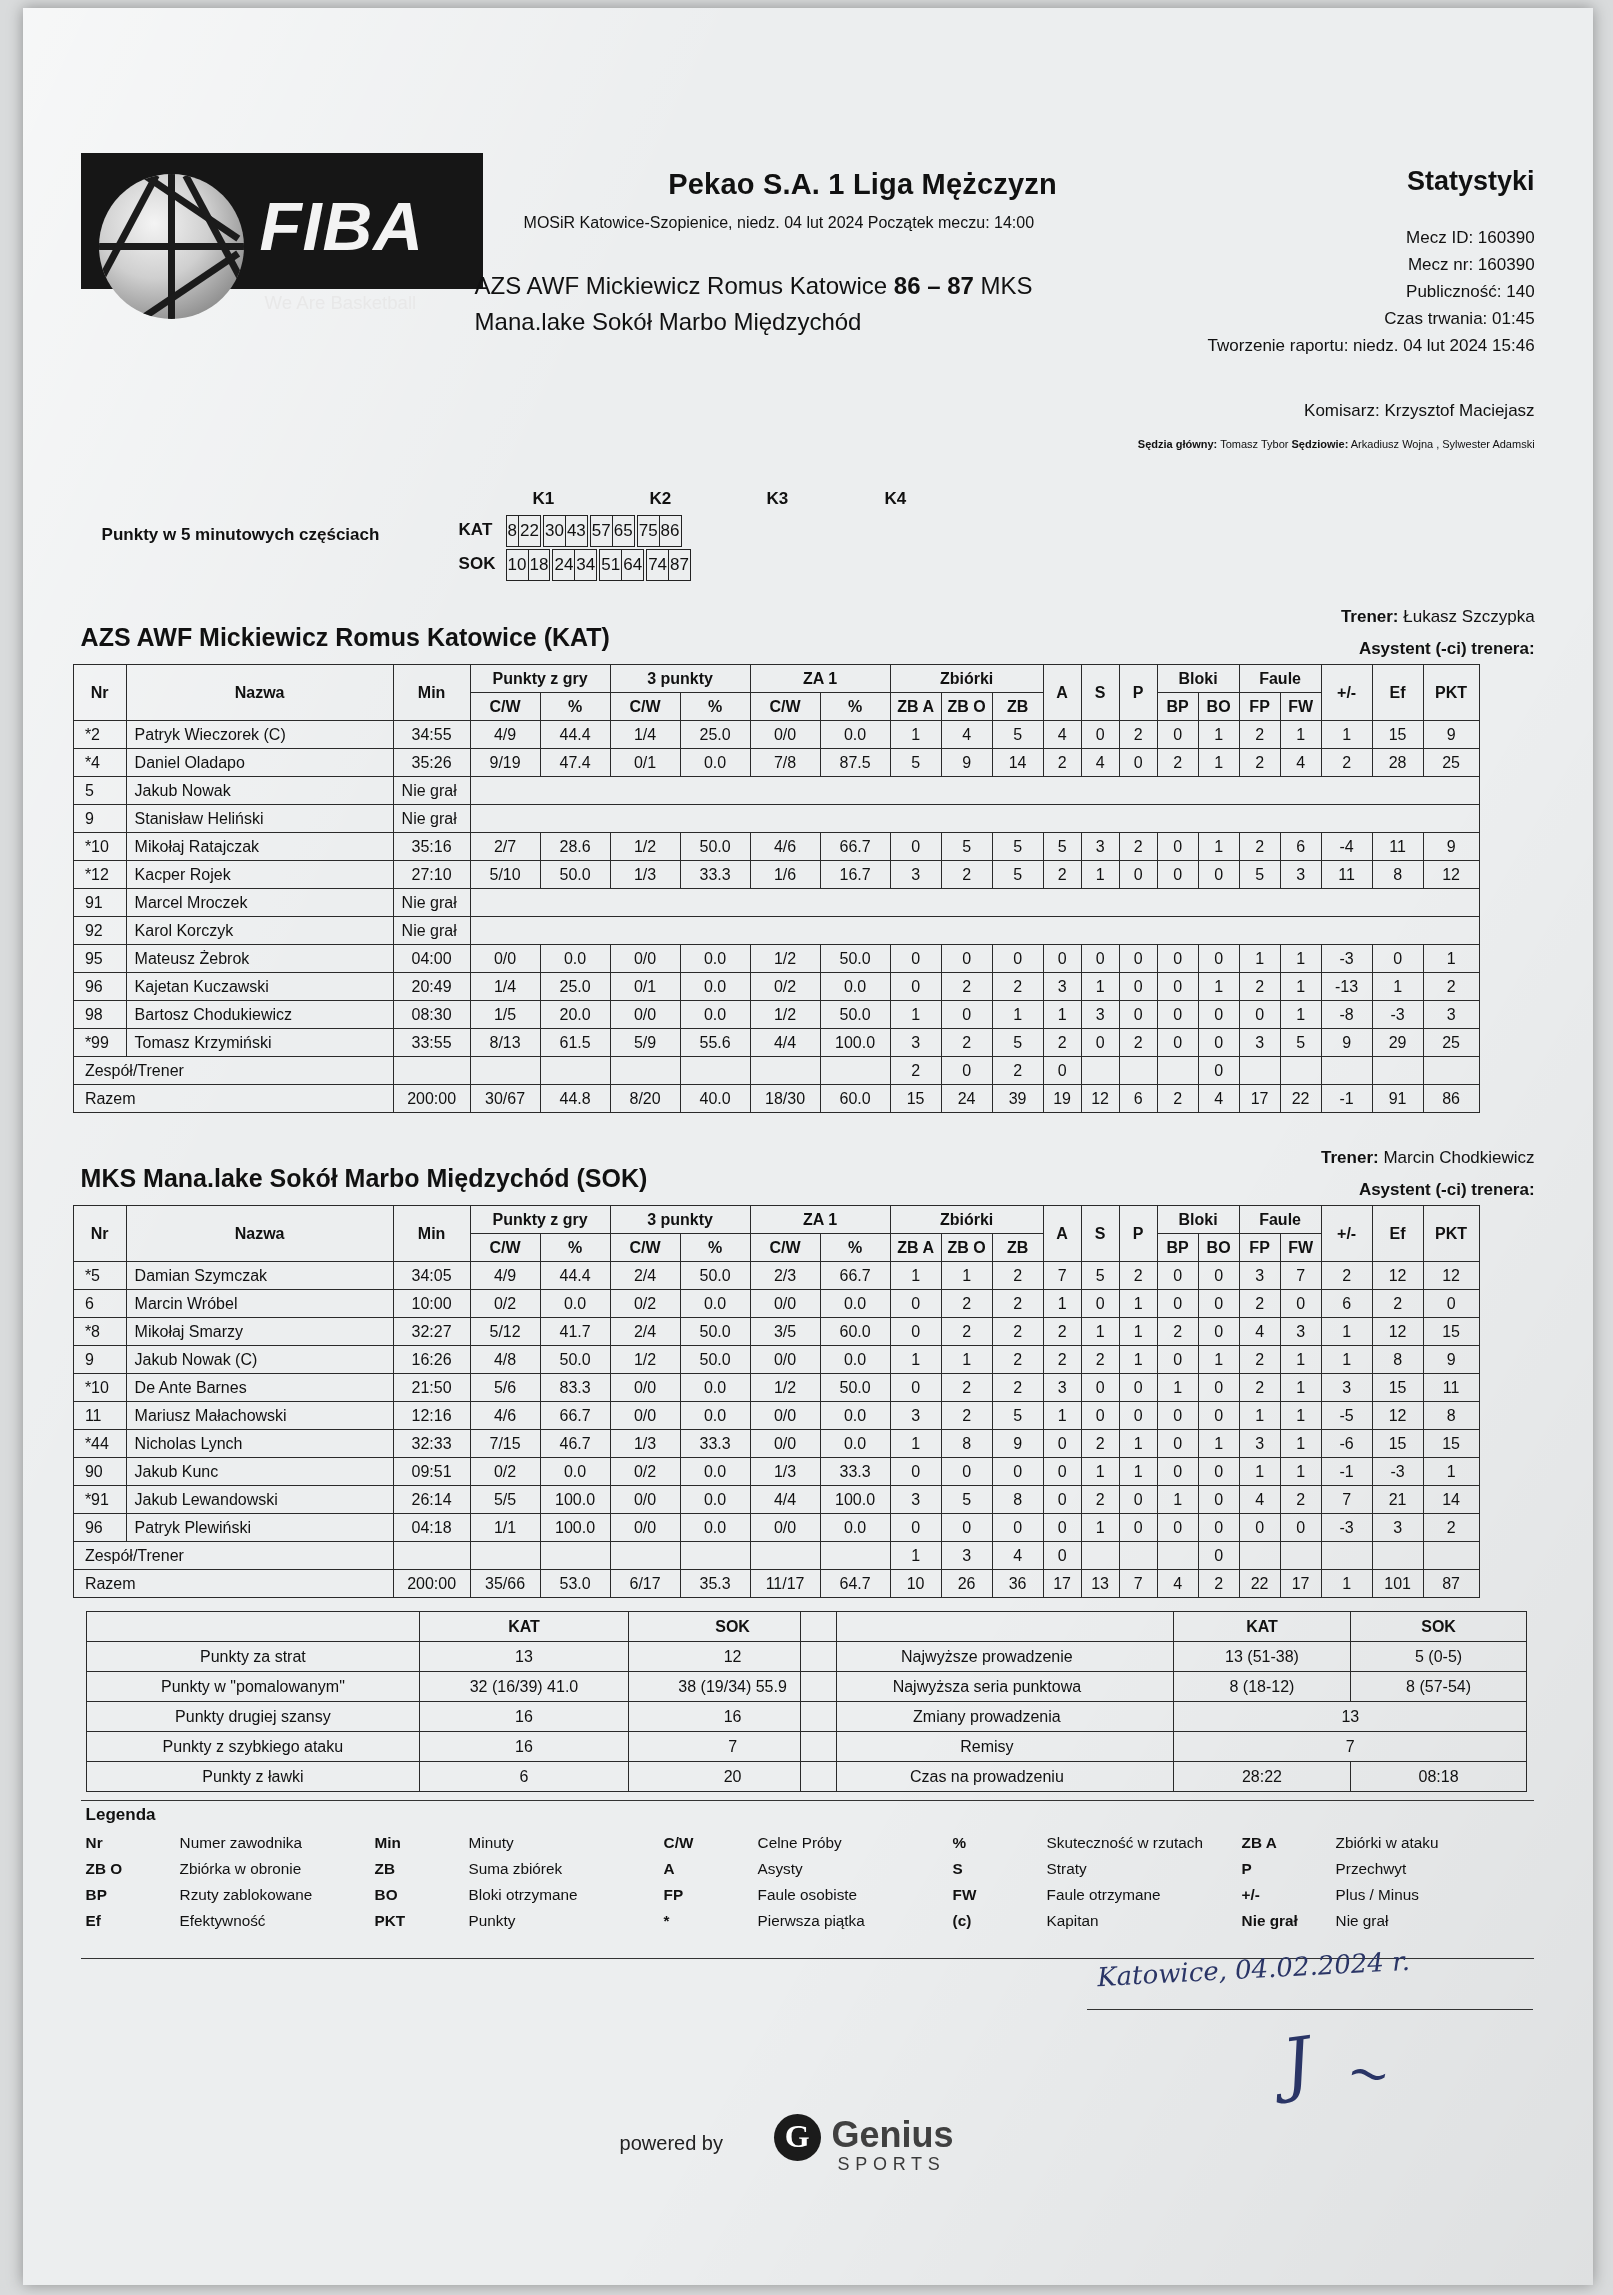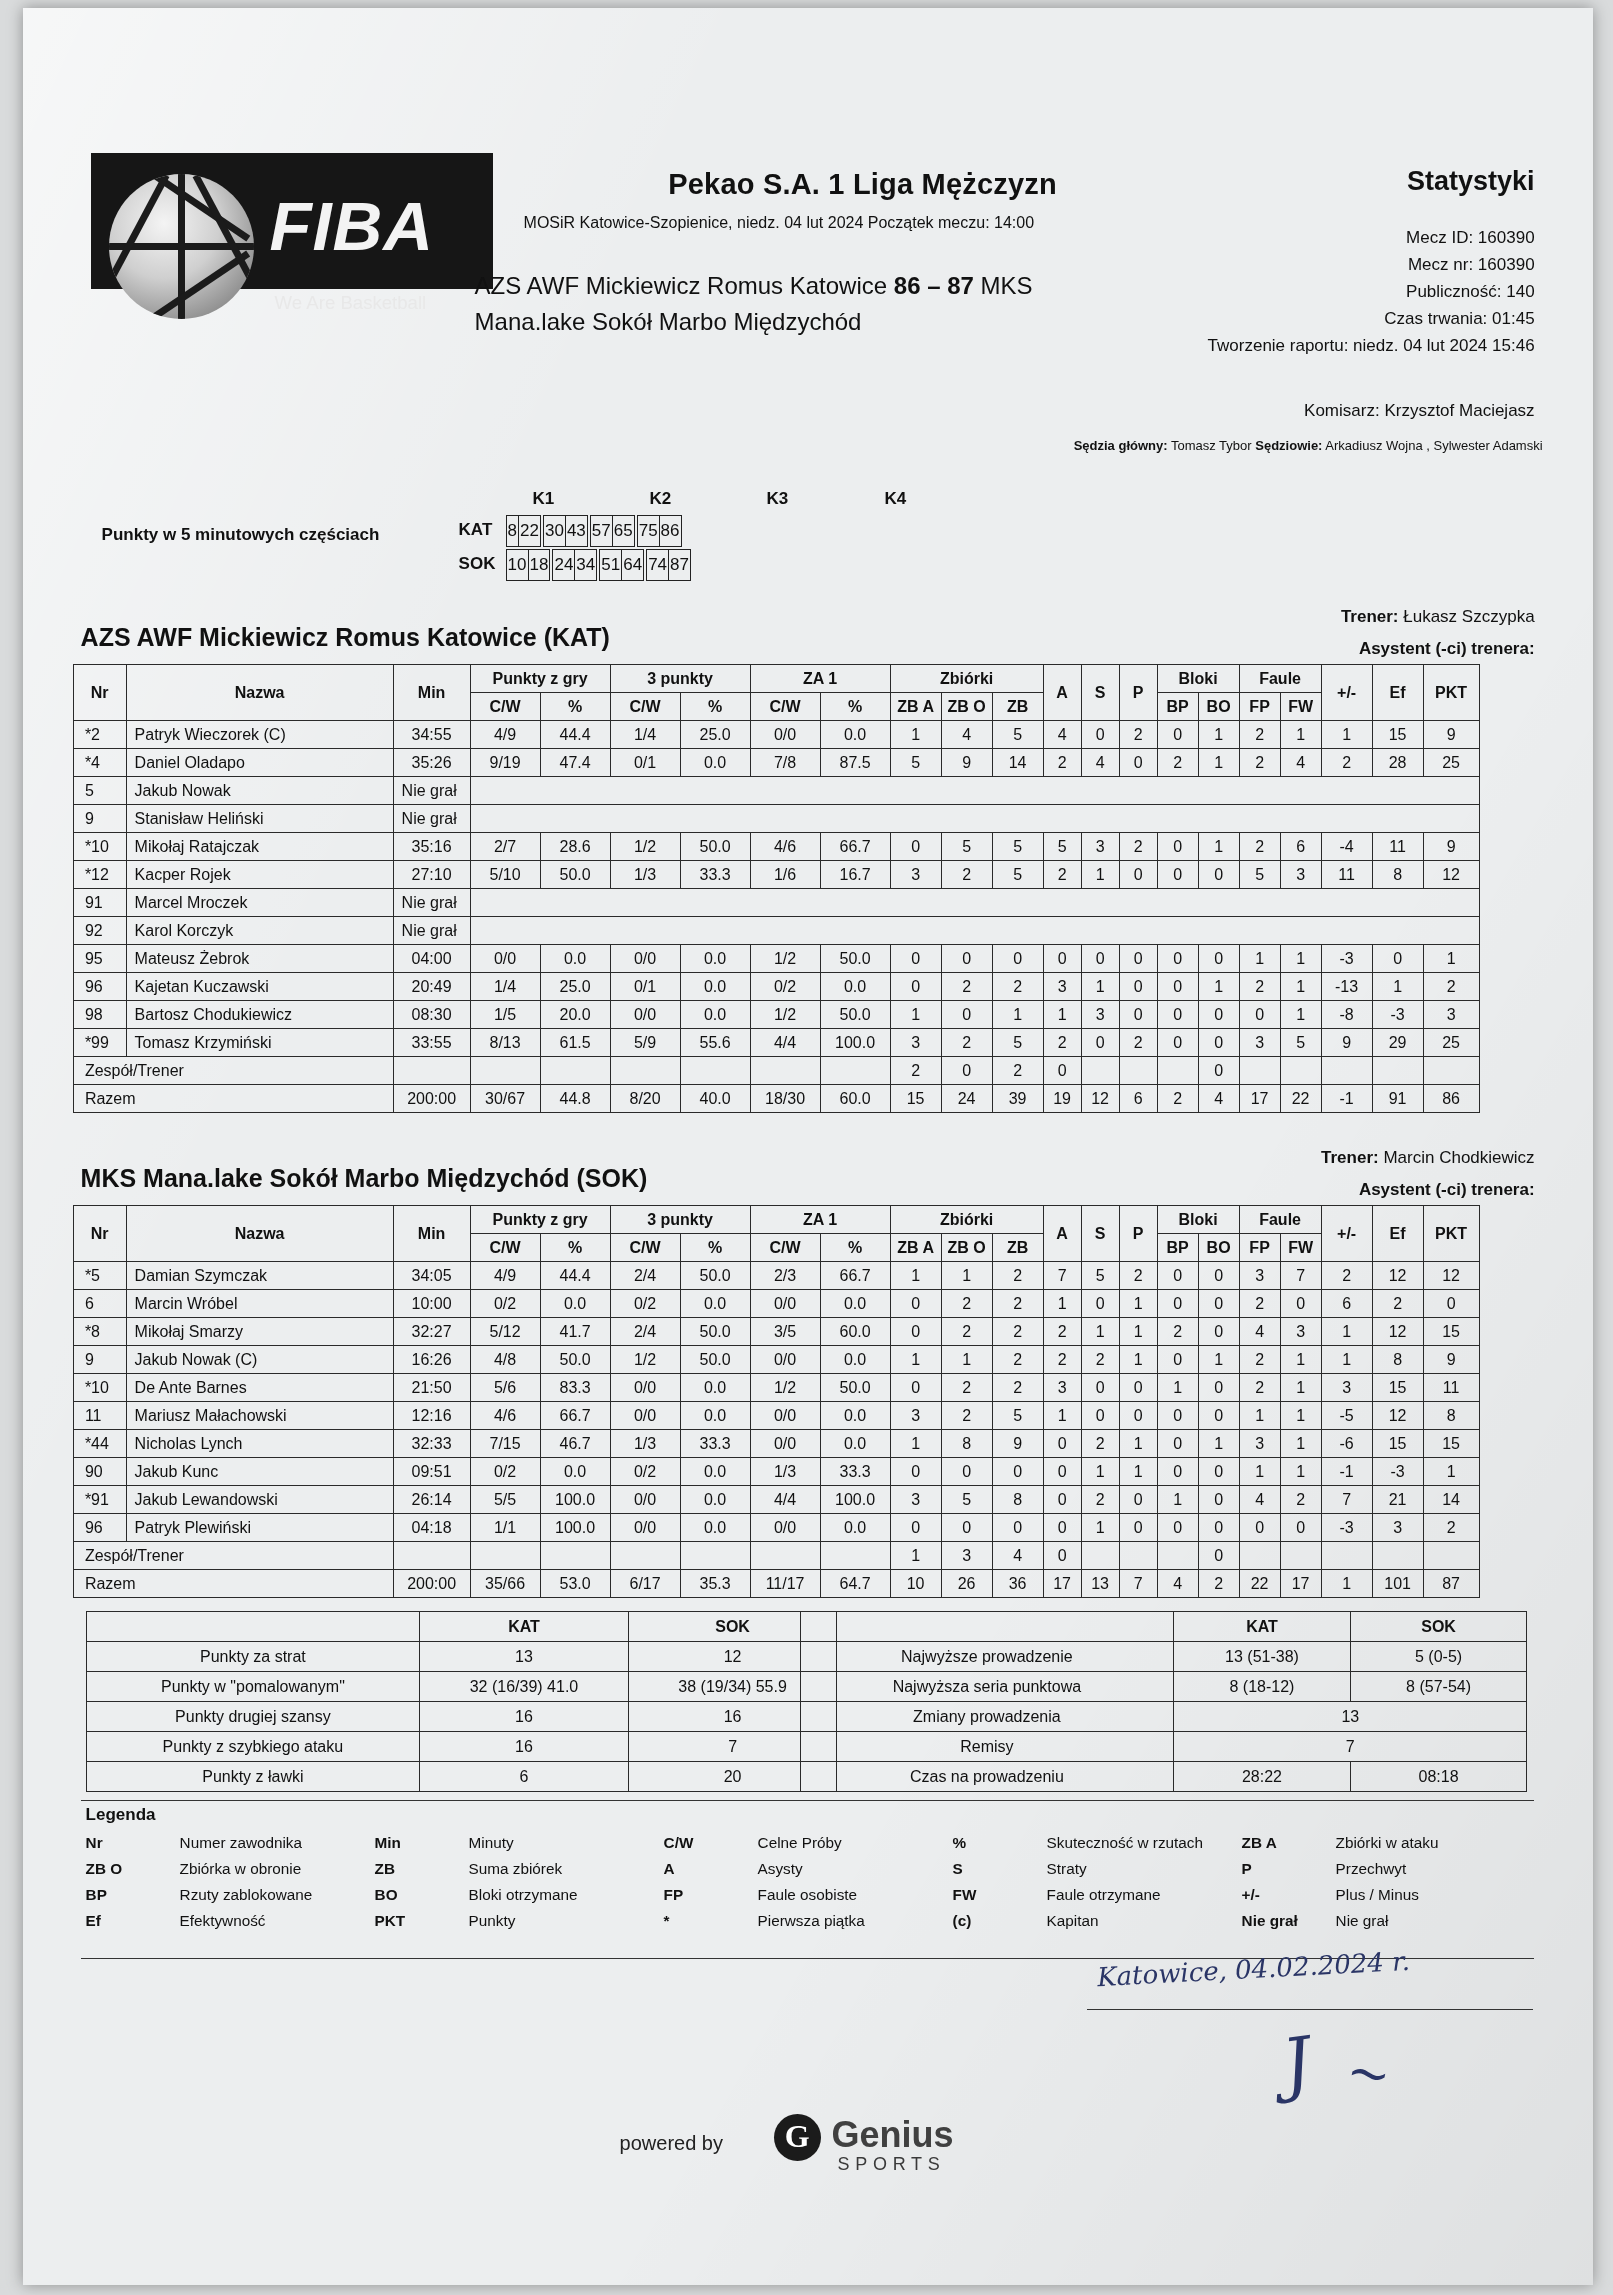--- a/index.html
+++ b/index.html
@@ -21,21 +21,21 @@
   .page:before{
     content:"";position:absolute;inset:0;
     background:linear-gradient(115deg, rgba(255,255,255,.55) 0%, rgba(255,255,255,0) 28%),
                linear-gradient(300deg, rgba(0,0,0,.06) 0%, rgba(0,0,0,0) 35%);
     pointer-events:none;
   }
   .inner{position:absolute;left:0;top:0;width:1570px;height:2277px;}
 
   
   .fiba-logo{
-    position:absolute;left:68px;top:145px;width:402px;height:136px;
+    position:absolute;left:58px;top:145px;width:402px;height:136px;
     background:#161616;
   }
   .fiba-ball{
     position:absolute;left:18px;top:21px;width:145px;height:145px;border-radius:50%;
     background:radial-gradient(circle at 38% 34%, #f4f4f4 0%, #cfcfcf 42%, #8f8f8f 78%, #5d5d5d 100%);
     overflow:hidden;
   }
   .fiba-ball i{position:absolute;background:#1b1b1b;display:block;}
   .b1{left:0;top:69px;width:145px;height:7.3px;}
   .b2{left:69px;top:0;width:7.3px;height:145px;}
@@ -73,21 +73,21 @@
     position:absolute;right:58px;top:158px;font-size:27px;font-weight:bold;
   }
   .meta{
     position:absolute;right:58px;top:216px;text-align:right;font-size:17px;line-height:27px;
   }
   .officials1{
     position:absolute;right:58px;top:393px;text-align:right;font-size:17px;font-weight:bold;
   }
   .officials1 span{font-weight:normal;}
   .officials2{
-    position:absolute;right:50px;top:430px;text-align:right;font-size:13px;
+    position:absolute;right:58px;top:430px;text-align:right;font-size:11px;
   }
   .officials2 b{font-weight:bold;}
 
   
   .pts5-label{position:absolute;left:79px;top:517px;font-size:17px;font-weight:bold;}
   .pts5{position:absolute;left:436px;top:481px;}
   .pts5 .kh{position:absolute;font-size:17px;font-weight:bold;}
   .pts5 .rowlab{position:absolute;left:0;font-size:17px;font-weight:bold;}
   .pts5 table{border-collapse:collapse;position:absolute;}
   .pts5 td{

